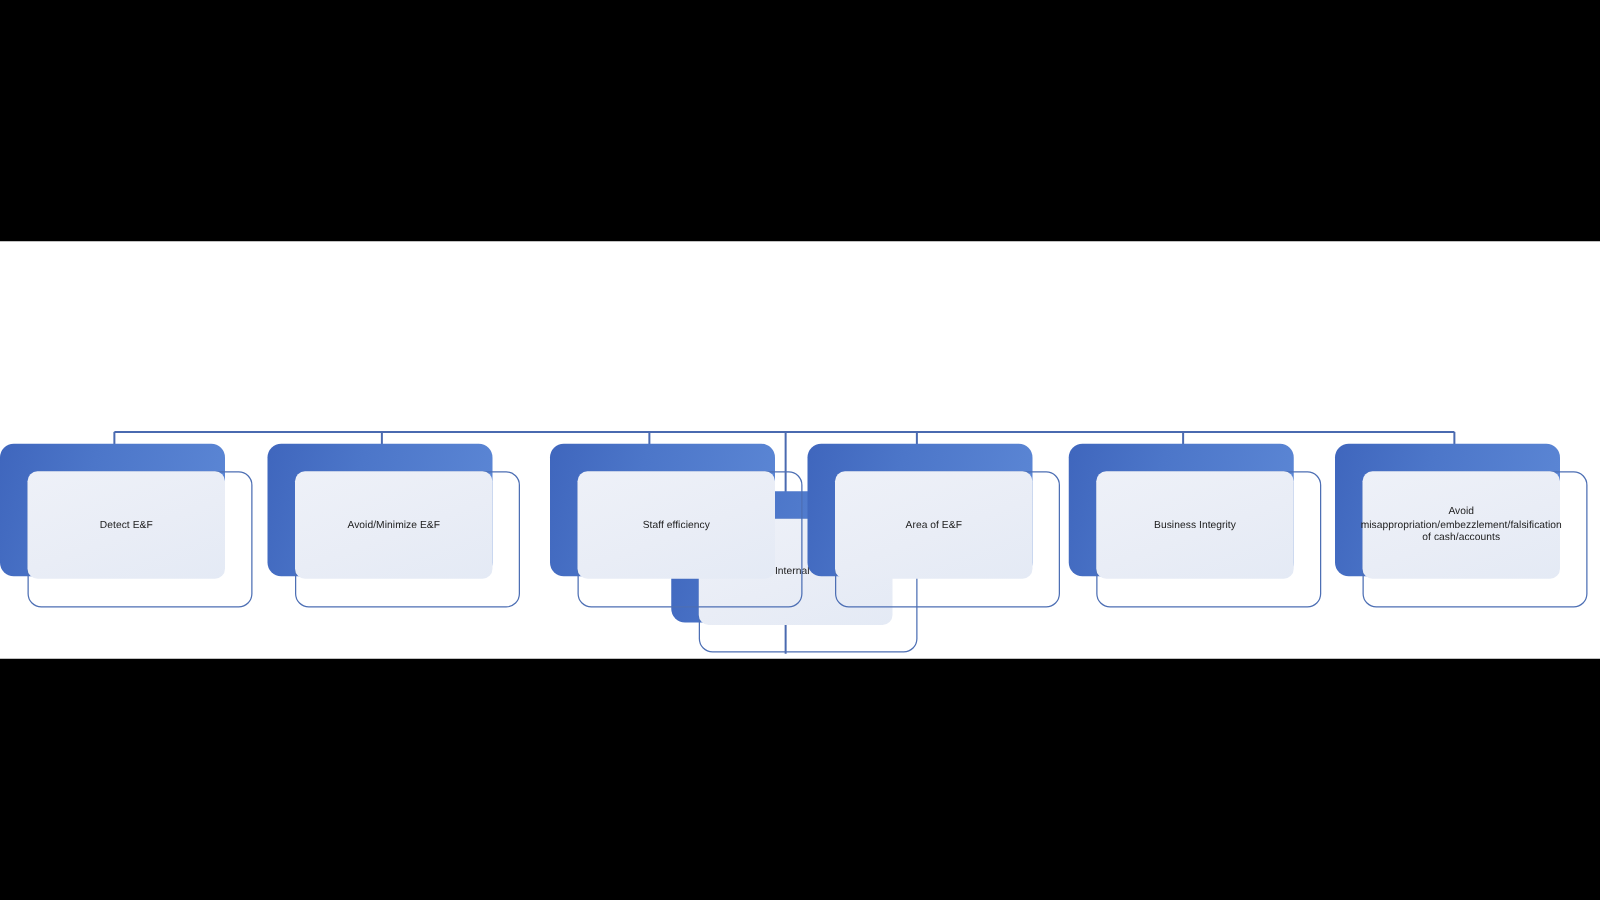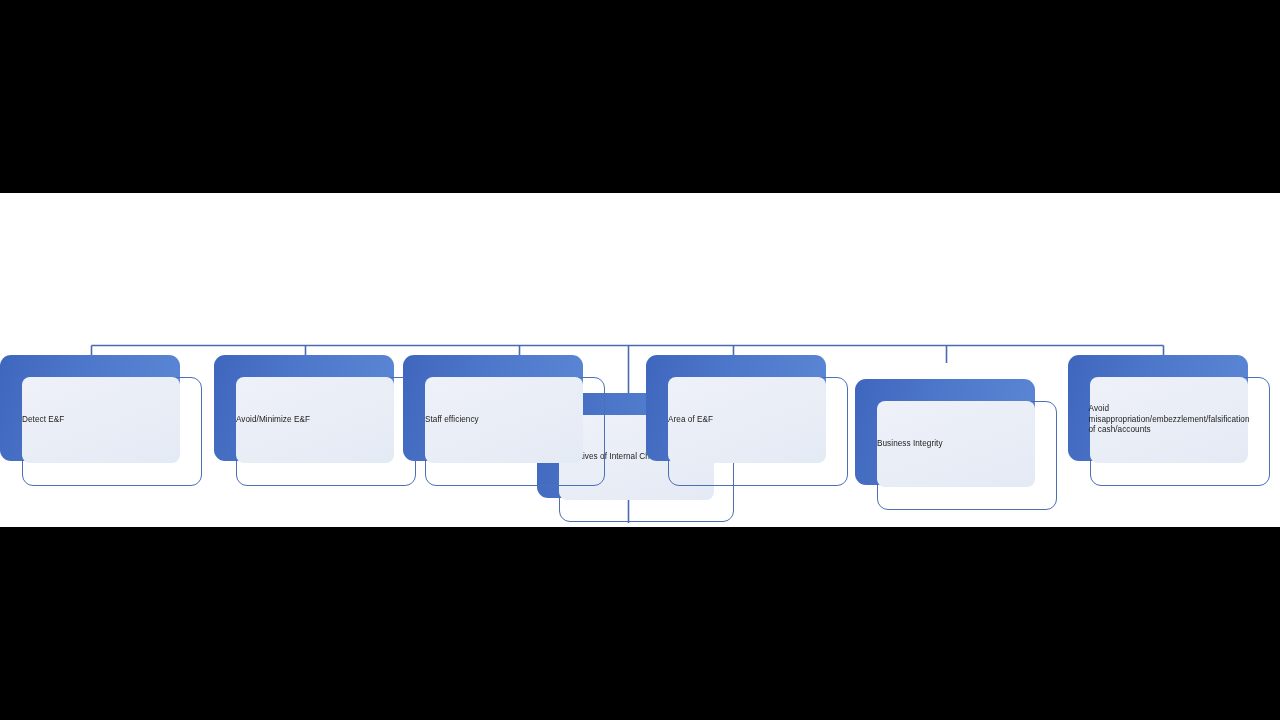--- a/index.html
+++ b/index.html
@@ -68,21 +68,21 @@
     border-radius: 8px;
     background: linear-gradient(160deg, #eef1f8 0%, #e9edf6 55%, #e4eaf5 100%);
     display: flex;
     align-items: center;
     justify-content: center;
     box-sizing: border-box;
   }
 
   .node-label {
     color: #1b1b1b;
-    text-align: left;
+    text-align: center;
     line-height: 1.28;
     white-space: pre-line;
     width: 112%;
     letter-spacing: 0.05px;
   }
 
   
   #node-root { left: 537px; top: 200px; width: 197px; height: 130px; }
   #node-root .node-back    { width: 175px; height: 105px; }
   #node-root .node-outline { left: 22px; top: 22px; width: 173px; height: 105px; }
@@ -91,23 +91,23 @@
 
   
   .child { top: 162px; width: 202px; height: 131px; }
   .child .node-back    { width: 180px; height: 106px; }
   .child .node-outline { left: 22px; top: 22px; width: 178px; height: 107px; }
   .child .node-panel   { left: 22px; top: 22px; width: 158px; height: 86px; }
   .child .node-label   { font-size: 8.2px; }
 
   #node-c0 { left: 0px; }
   #node-c1 { left: 214px; padding-left: 10px; }
-  #node-c2 { left: 403px; padding-left: 24px; }
+  #node-c2 { left: 440px; padding-left: 24px; }
   #node-c3 { left: 646px; }
-  #node-c4 { left: 855px; margin-top: 24px; }
+  #node-c4 { left: 855px; }
   #node-c5 { left: 1068px; }
 
   #node-c5 .node-label { font-size: 8.2px; width: 128%; }
 </style>
 </head>
 <body>
 
 <div id="video-frame">
 
   <div id="slide-canvas">

